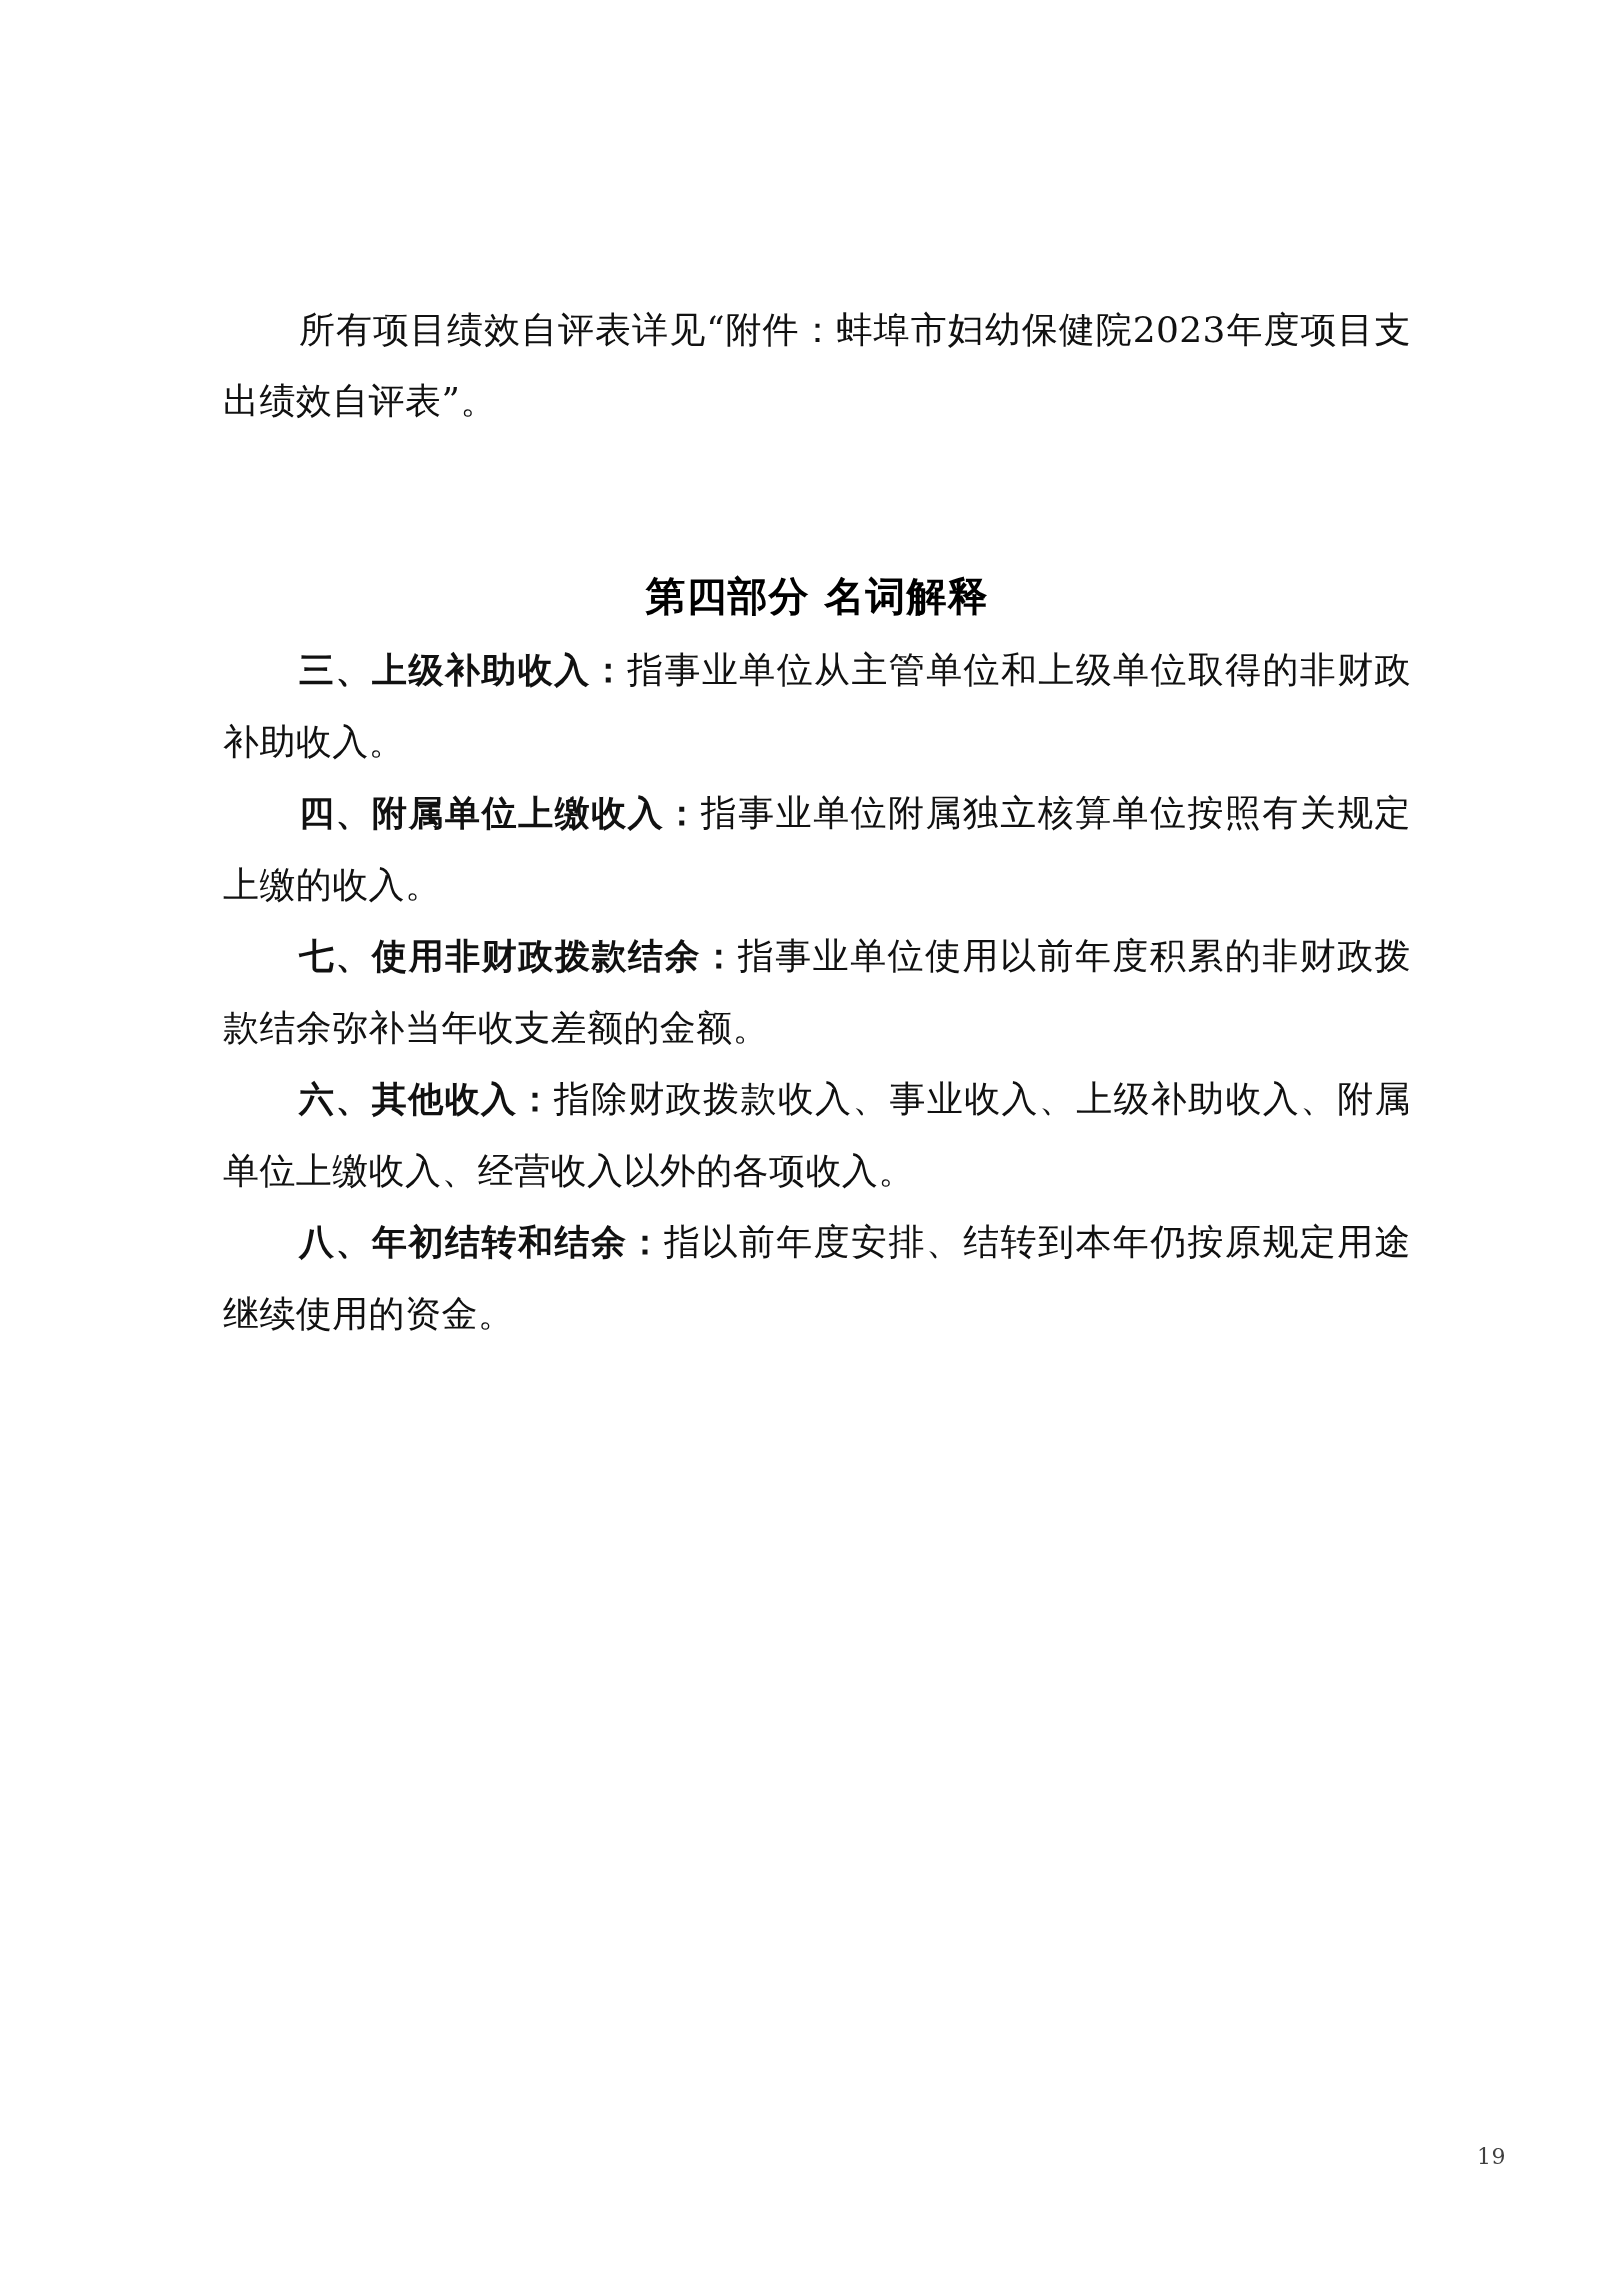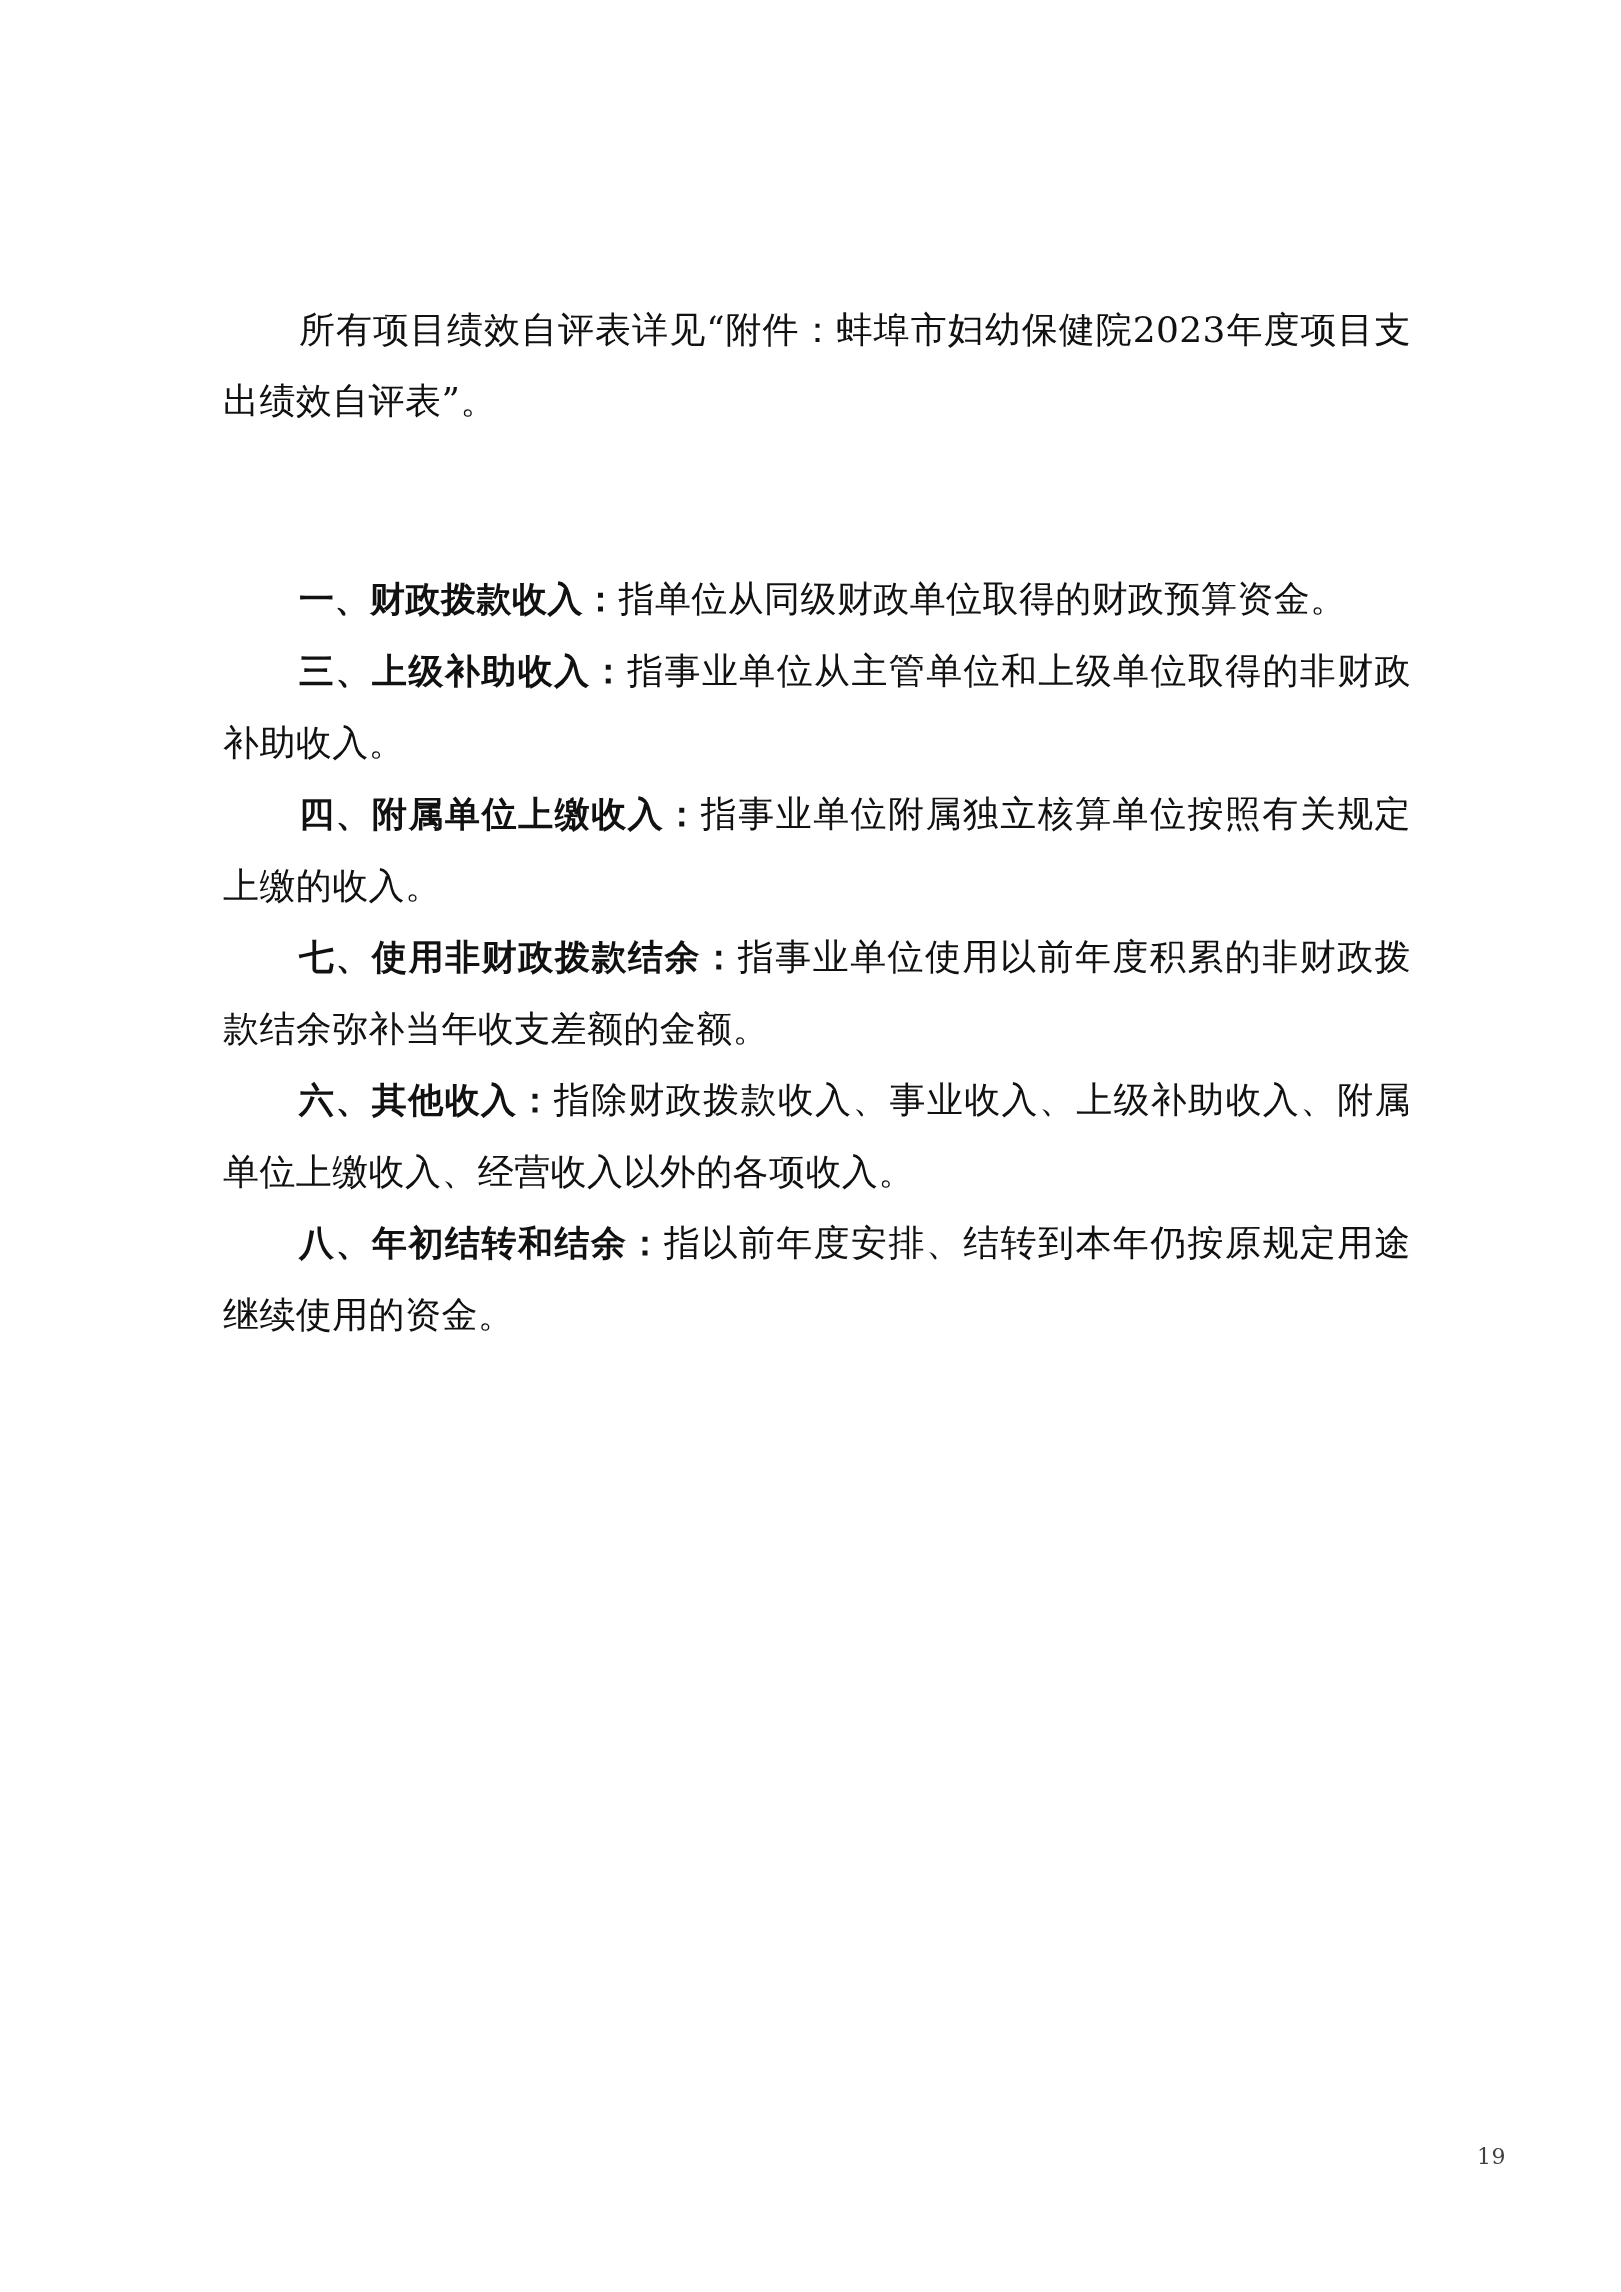--- a/index.html
+++ b/index.html
@@ -88,24 +88,24 @@
 <body>
 
 <div class="page">
 
   <div class="content">
 
     <p class="para">所有项目绩效自评表详见“附件：蚌埠市妇幼保健院2023年度项目支出绩效自评表”。</p>
 
     <div class="gap-before-heading"></div>
 
+    <h2 class="section-heading">第四部分  名词解释</h2>
 
     <div class="gap-after-heading"></div>
 
-    <p class="para"><span class="term">一、财政拨款收入：</span><span>指单位从同级财政单位取得的财政预算资金。</span></p>
 
 
     <p class="para"><span class="term">三、上级补助收入：</span><span>指事业单位从主管单位和上级单位取得的非财政补助收入。</span></p>
 
     <p class="para"><span class="term">四、附属单位上缴收入：</span><span>指事业单位附属独立核算单位按照有关规定上缴的收入。</span></p>
 
 
     <p class="para"><span class="term">七、使用非财政拨款结余：</span><span>指事业单位使用以前年度积累的非财政拨款结余弥补当年收支差额的金额。</span></p>
 
     <p class="para"><span class="term">六、其他收入：</span><span>指除财政拨款收入、事业收入、上级补助收入、附属单位上缴收入、经营收入以外的各项收入。</span></p>

